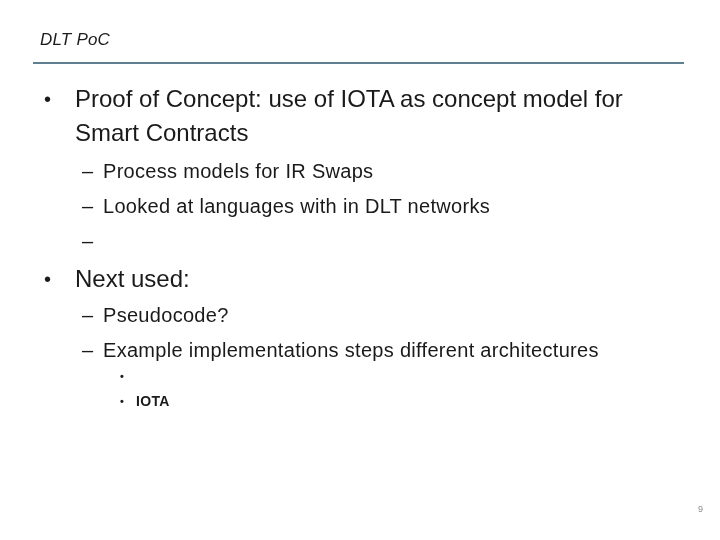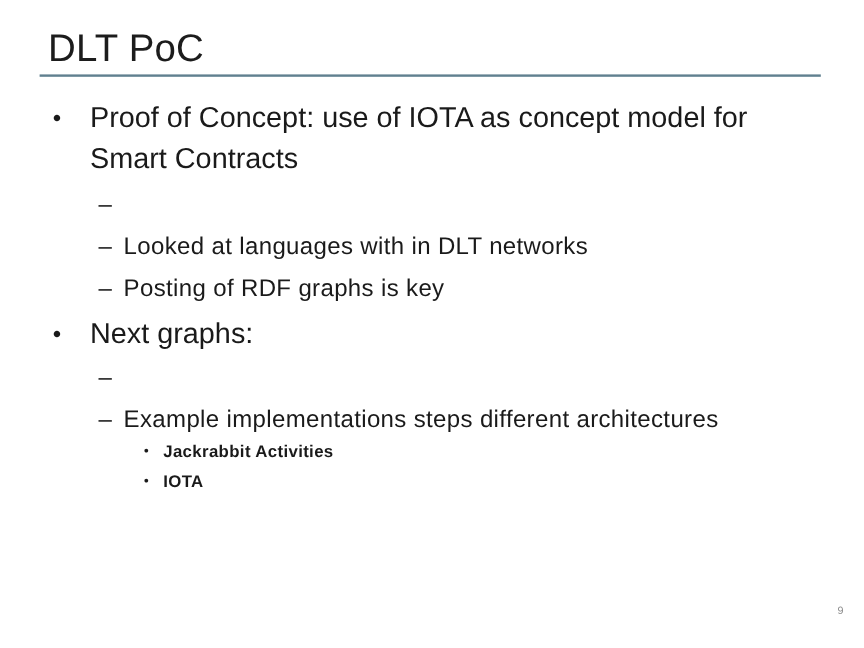--- a/index.html
+++ b/index.html
@@ -12,24 +12,25 @@
     position: relative;
     width: 720px;
     height: 540px;
     background: var(--color-background, #ffffff);
     overflow: hidden;
   }
   .slide-title {
     position: absolute;
     left: 40px;
     top: 25px;
-    font-size: 32px;
+    font-size: 17px;
     line-height: 30px;
     color: var(--color-title_text, #1c1c1c);
     letter-spacing: 0.2px;
+    font-style: italic;
   }
   .title-divider {
     position: absolute;
     left: 33px;
     top: 62px;
     width: 651px;
     height: 1.6px;
     background: var(--color-divider, #60808f);
   }
   .row {
@@ -105,50 +106,50 @@
   <div class="title-divider"></div>
 
   <div class="row l1 b1">
     <span class="marker">•</span>
     <span class="txt">Proof of Concept: use of IOTA as concept model for Smart Contracts</span>
   </div>
 
   <div class="sublist sub1">
     <div class="row l2">
       <span class="marker">–</span>
+      <span class="txt">Process models for IR Swaps</span>
     </div>
     <div class="row l2">
       <span class="marker">–</span>
       <span class="txt">Looked at languages with in DLT networks</span>
     </div>
     <div class="row l2">
       <span class="marker">–</span>
-      <span class="txt">Posting of RDF graphs is key</span>
     </div>
   </div>
 
   <div class="row l1 b2">
     <span class="marker">•</span>
-    <span class="txt">Next graphs:</span>
+    <span class="txt">Next used:</span>
   </div>
 
   <div class="sublist sub2">
     <div class="row l2">
       <span class="marker">–</span>
+      <span class="txt">Pseudocode?</span>
     </div>
     <div class="row l2">
       <span class="marker">–</span>
       <span class="txt">Example implementations steps different architectures</span>
     </div>
   </div>
 
   <div class="subsublist">
     <div class="row l3">
       <span class="marker">•</span>
-      <span class="txt">Jackrabbit Activities</span>
     </div>
     <div class="row l3">
       <span class="marker">•</span>
       <span class="txt">IOTA</span>
     </div>
   </div>
 
   <div class="page-number">9</div>
 
 </div>

